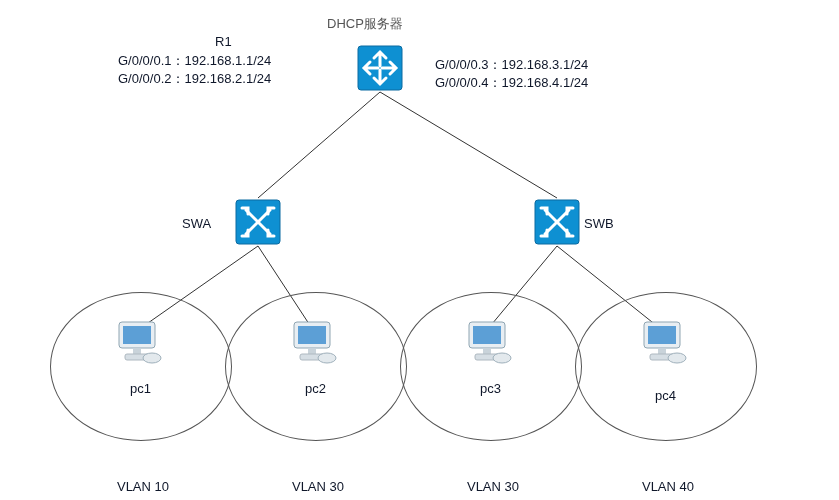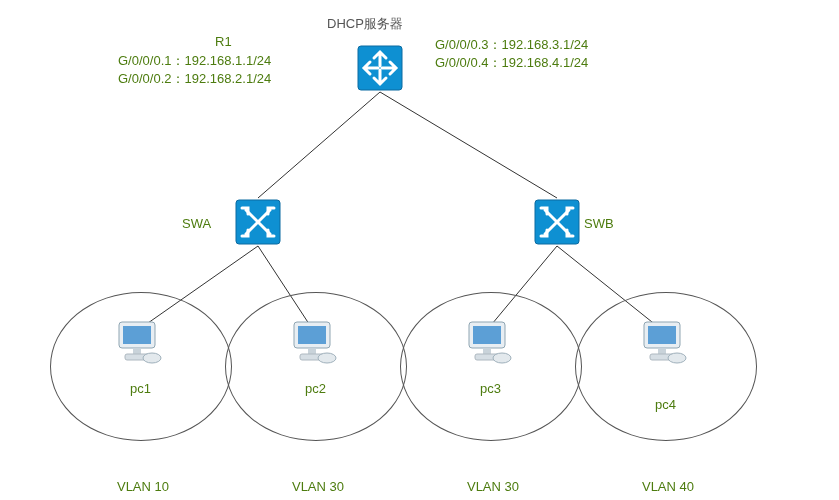--- a/index.html
+++ b/index.html
@@ -21,21 +21,21 @@
     position: absolute;
     top: 0;
     left: 0;
     width: 839px;
     height: 500px;
     pointer-events: none;
   }
   .label {
     position: absolute;
     font-size: 13px;
-    color: #4d7c0f;
+    color: #0f172a;
     white-space: pre;
     line-height: 1.4;
   }
   .title-label {
     color: #555;
   }
   .vlan-label {
     text-align: center;
   }
   .router-icon, .switch-icon {
@@ -83,21 +83,21 @@
 <div class="ellipse" style="left:400px; top:292px; width:180px; height:147px;"></div>
 <div class="ellipse" style="left:575px; top:292px; width:180px; height:147px;"></div>
 
 <div class="label title-label" style="left:327px; top:15px;">DHCP服务器</div>
 
 <div class="label" style="left:215px; top:33px;">R1</div>
 
 <div class="label" style="left:118px; top:52px; text-align:left;">G/0/0/0.1：192.168.1.1/24
 G/0/0/0.2：192.168.2.1/24</div>
 
-<div class="label" style="left:435px; top:36px; text-align:right;">G/0/0/0.3：192.168.3.1/24
+<div class="label" style="left:435px; top:56px; text-align:right;">G/0/0/0.3：192.168.3.1/24
 G/0/0/0.4：192.168.4.1/24</div>
 
 <div class="router-icon" style="left:356px; top:44px;">
   <svg width="48" height="48" viewBox="0 0 48 48">
     <rect x="2" y="2" width="44" height="44" rx="3" fill="#0e90d2" stroke="#0a6aa1" stroke-width="1"></rect>
     <g stroke="#fff" stroke-width="3" fill="none" stroke-linecap="round">
       <path d="M24 10 L24 22 M18 14 L24 8 L30 14"></path>
       <path d="M24 38 L24 26 M18 34 L24 40 L30 34"></path>
       <path d="M10 24 L22 24 M14 18 L8 24 L14 30"></path>
       <path d="M38 24 L26 24 M34 18 L40 24 L34 30"></path>
@@ -170,21 +170,21 @@
 
 <div class="pc-group" style="left:633px; top:320px;">
   <svg width="50" height="45" viewBox="0 0 50 45">
     <rect x="6" y="2" width="36" height="26" rx="3" fill="#e8eef3" stroke="#8fa5b2"></rect>
     <rect x="10" y="6" width="28" height="18" fill="#5c9fd6"></rect>
     <rect x="20" y="28" width="8" height="6" fill="#c9d3da"></rect>
     <rect x="12" y="34" width="24" height="6" rx="2" fill="#d6dee4" stroke="#aeb8c0"></rect>
     <ellipse cx="39" cy="38" rx="9" ry="5" fill="#e3e9ed" stroke="#9fb0bb"></ellipse>
   </svg>
 </div>
-<div class="label" style="left:655px; top:396px;">pc4</div>
+<div class="label" style="left:655px; top:387px;">pc4</div>
 
 <div class="label vlan-label" style="left:88px; top:442px; width:110px;">
   <div>VLAN 10</div>
   
 </div>
 <div class="label vlan-label" style="left:263px; top:442px; width:110px;">
   <div>VLAN 30</div>
   
 </div>
 <div class="label vlan-label" style="left:438px; top:442px; width:110px;">

